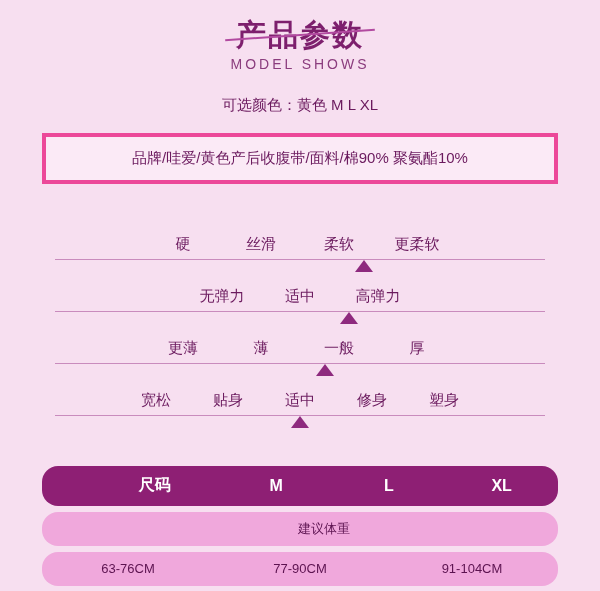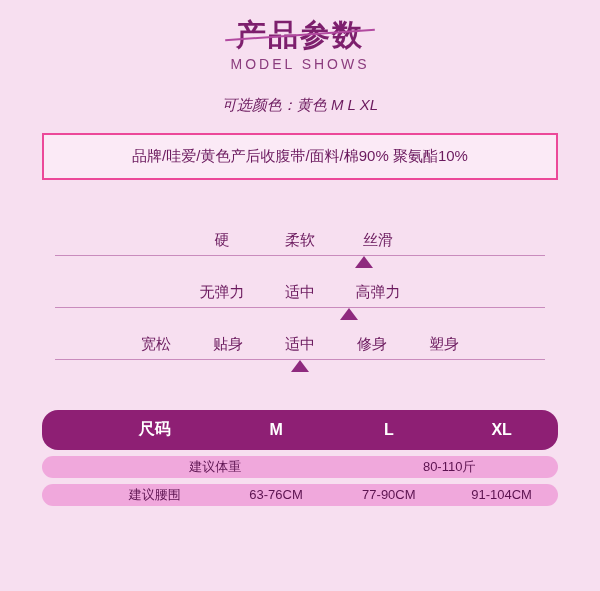--- a/index.html
+++ b/index.html
@@ -51,27 +51,26 @@
     height: 2px;
     background: #b24aa0;
   }
 
   
   .color-line {
     text-align: center;
     font-size: 15px;
     color: #6b1a5e;
     margin-top: 24px;
-    font-style: italic;
   }
 
   
   .spec-box {
     margin: 18px 42px 0 42px;
-    border: 2px solid #ec4899;
+    border: 4px solid #ec4899;
     background: #fbeaf6;
     text-align: center;
     padding: 12px 6px;
     font-size: 15px;
     color: #6b1a5e;
   }
 
   
   .scales {
     margin-top: 44px;
@@ -133,21 +132,21 @@
   }
   .trow.head .cell {
     color: #ffffff;
     font-size: 16px;
     font-weight: bold;
   }
   .trow.body {
     background: #f0a8dc;
     border-radius: 16px;
     overflow: hidden;
-    height: 22px;
+    height: 34px;
     justify-content: space-between;
   }
   .trow.body .cell {
     color: #5c1350;
     font-size: 13px;
   }
   .cell {
     display: flex;
     align-items: center;
     justify-content: center;
@@ -171,37 +170,48 @@
 
   <div class="color-line">可选颜色：黄色 M L XL</div>
 
   <div class="spec-box">品牌/哇爱/黄色产后收腹带/面料/棉90% 聚氨酯10%</div>
 
   <div class="scales">
 
     <div class="scale-row">
       <div class="scale-labels w4">
         <span>硬</span>
+        <span>丝滑</span>
         <span>柔软</span>
-        <span>丝滑</span>
+        <span>更柔软</span>
       </div>
       <div class="scale-line"></div>
       <div class="scale-marker" style="left:63%;"></div>
     </div>
 
     <div class="scale-row">
       <div class="scale-labels w4">
         <span>无弹力</span>
         <span>适中</span>
         <span>高弹力</span>
       </div>
       <div class="scale-line"></div>
       <div class="scale-marker" style="left:60%;"></div>
     </div>
 
+    <div class="scale-row">
+      <div class="scale-labels w4">
+        <span>更薄</span>
+        <span>薄</span>
+        <span>一般</span>
+        <span>厚</span>
+      </div>
+      <div class="scale-line"></div>
+      <div class="scale-marker" style="left:55%;"></div>
+    </div>
 
     <div class="scale-row">
       <div class="scale-labels w5">
         <span>宽松</span>
         <span>贴身</span>
         <span>适中</span>
         <span>修身</span>
         <span>塑身</span>
       </div>
       <div class="scale-line"></div>
@@ -214,25 +224,23 @@
 
     <div class="trow head">
       <div class="cell first">尺码</div>
       <div class="cell">M</div>
       <div class="cell">L</div>
       <div class="cell">XL</div>
     </div>
 
     <div class="trow body">
       <div class="cell first">建议体重</div>
-      <div class="cell">80-110斤</div>
     </div>
 
     <div class="trow body">
-      <div class="cell first">建议腰围</div>
       <div class="cell">63-76CM</div>
       <div class="cell">77-90CM</div>
       <div class="cell">91-104CM</div>
     </div>
 
   </div>
 
 </div>
 
 </body></html>

